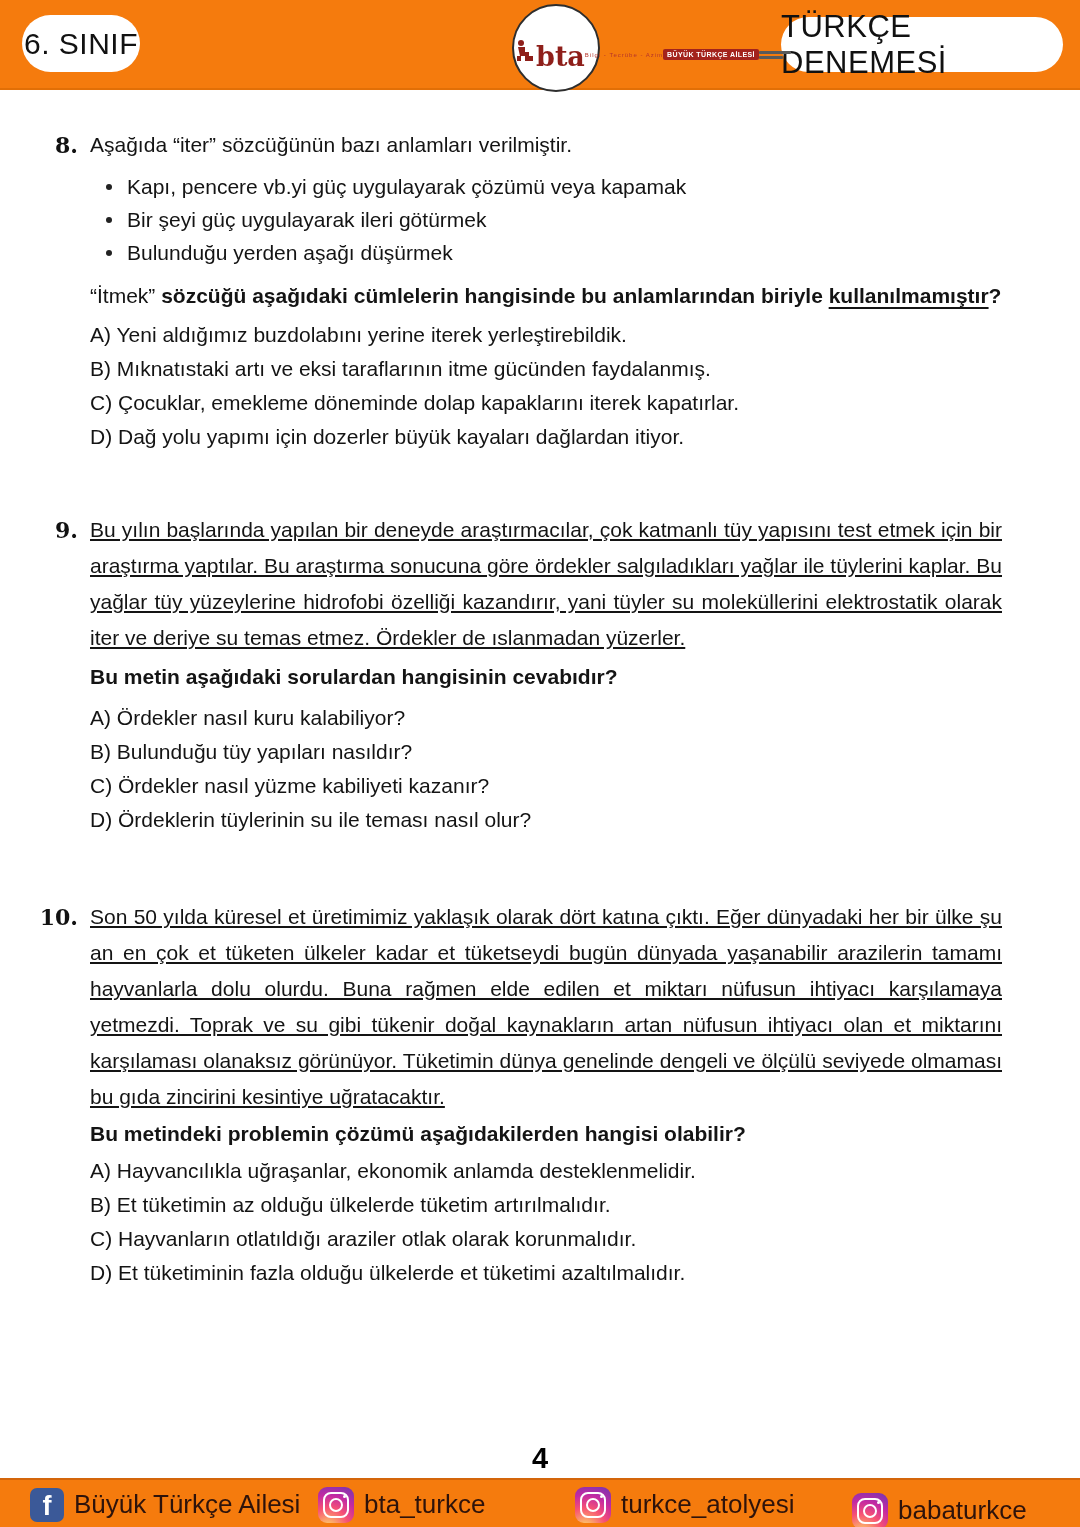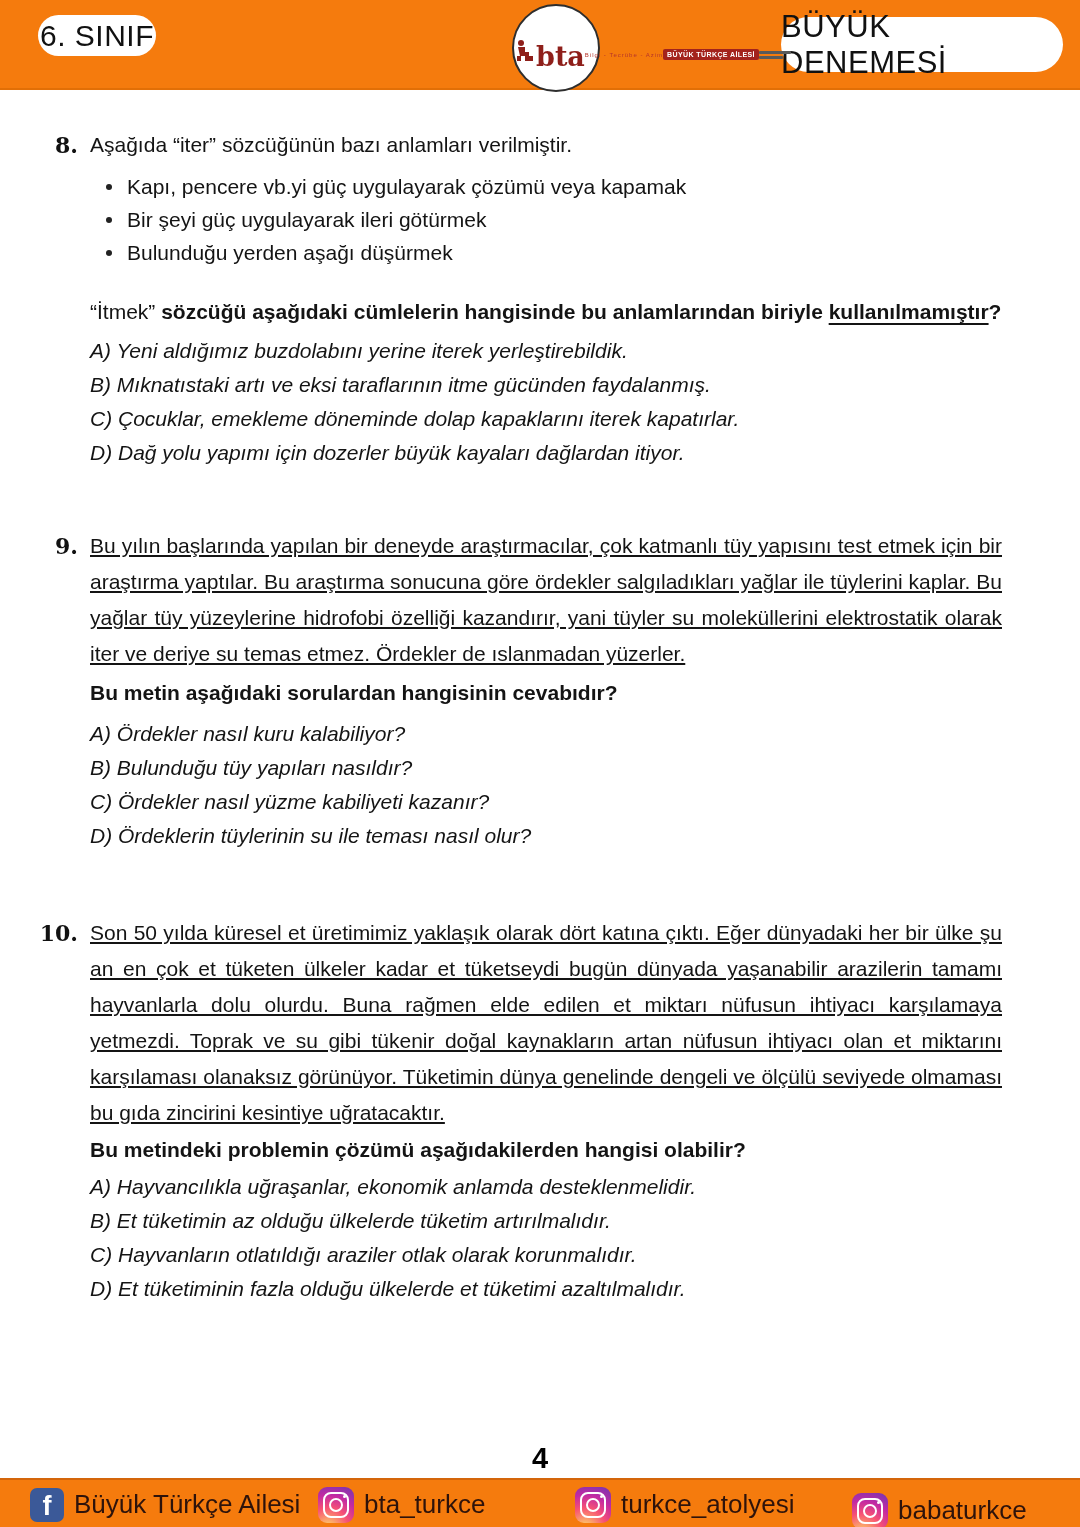--- a/index.html
+++ b/index.html
@@ -13,21 +13,21 @@
   
   .header {
     position:relative; width:100%; height:90px;
     background:#F57B0D; border-bottom:2px solid #e26f06;
   }
   .pill {
     position:absolute; background:#ffffff; border-radius:30px;
     display:flex; align-items:center; justify-content:center;
     color:#111; font-size:30px; letter-spacing:.5px;
   }
-  .pill-left  { left:38px;  top:15px; width:118px; height:41px; }
+  .pill-left  { left:22px;  top:15px; width:118px; height:57px; }
   .pill-right { right:17px; top:17px; width:282px; height:55px; font-size:31px; }
 
   .logo {
     position:absolute; left:512px; top:4px; width:88px; height:88px;
     background:#ffffff; border:2px solid #2e2e2e; border-radius:50%;
     display:flex; flex-direction:row; align-items:center; padding-top:11px;
     z-index:2;
   }
   .logo-row { display:flex; align-items:flex-end; gap:2px; }
   .logo-name {
@@ -58,24 +58,24 @@
   }
   .q9 .qnum, .q10 .qnum { line-height:36px; }
 
   .intro { line-height:34px; }
   .bullets { list-style:none; margin-top:8px; }
   .bullets li { position:relative; padding-left:37px; line-height:33px; }
   .bullets li::before {
     content:""; position:absolute; left:16px; top:14px;
     width:6px; height:6px; border-radius:50%; background:#222;
   }
-  .stem { font-weight:bold; line-height:37px; margin-top:24px; }
+  .stem { font-weight:bold; line-height:37px; margin-top:8px; }
   .stem .rg { font-weight:400; }
   .stem .ul { text-decoration:underline; text-decoration-thickness:2px; text-underline-offset:4px; }
-  .options { margin-top:4px;font-style:italic; }
+  .options { margin-top:4px; }
   .option  { line-height:34px; }
 
   .passage { text-align:justify; line-height:36px;text-decoration:underline; }
   .q8  { margin-top:0; }
   .q9  { margin-top:58px; }
   .q10 { margin-top:62px; }
   .q9 .stem  { margin-top:2px;  line-height:37px; }
   .q9 .options { margin-top:6px; }
   .q10 .stem { margin-top:0; }
   .q10 .options { margin-top:2px; }
@@ -148,21 +148,21 @@
       </div>
       <div class="logo-slogan">Bilgi - Tecrübe - Azim</div>
       <div class="logo-banner">BÜYÜK TÜRKÇE AİLESİ</div>
       <div class="logo-lines">
         <span class="logo-line l1"></span>
         <span class="logo-line l2"></span>
       </div>
     </div>
 
     <div class="pill pill-right">
-      <span>BÜYÜK DENEMESİ</span>
+      <span>TÜRKÇE DENEMESİ</span>
     </div>
   </header>
 
   <main class="content">
 
     <section class="question q8">
       <span class="qnum">8.</span>
       <p class="intro">Aşağıda “iter” sözcüğünün bazı anlamları verilmiştir.</p>
       <ul class="bullets">
         <li>Kapı, pencere vb.yi güç uygulayarak çözümü veya kapamak</li>

